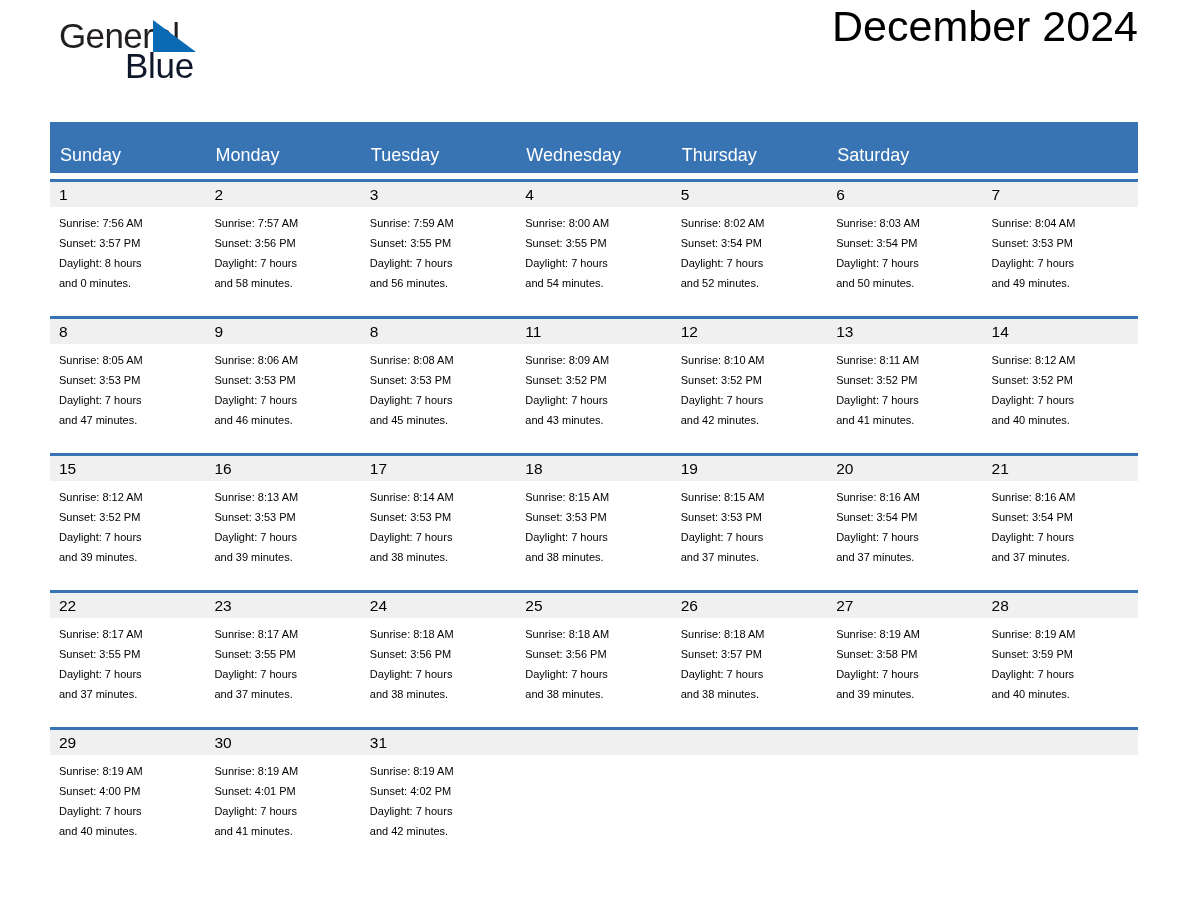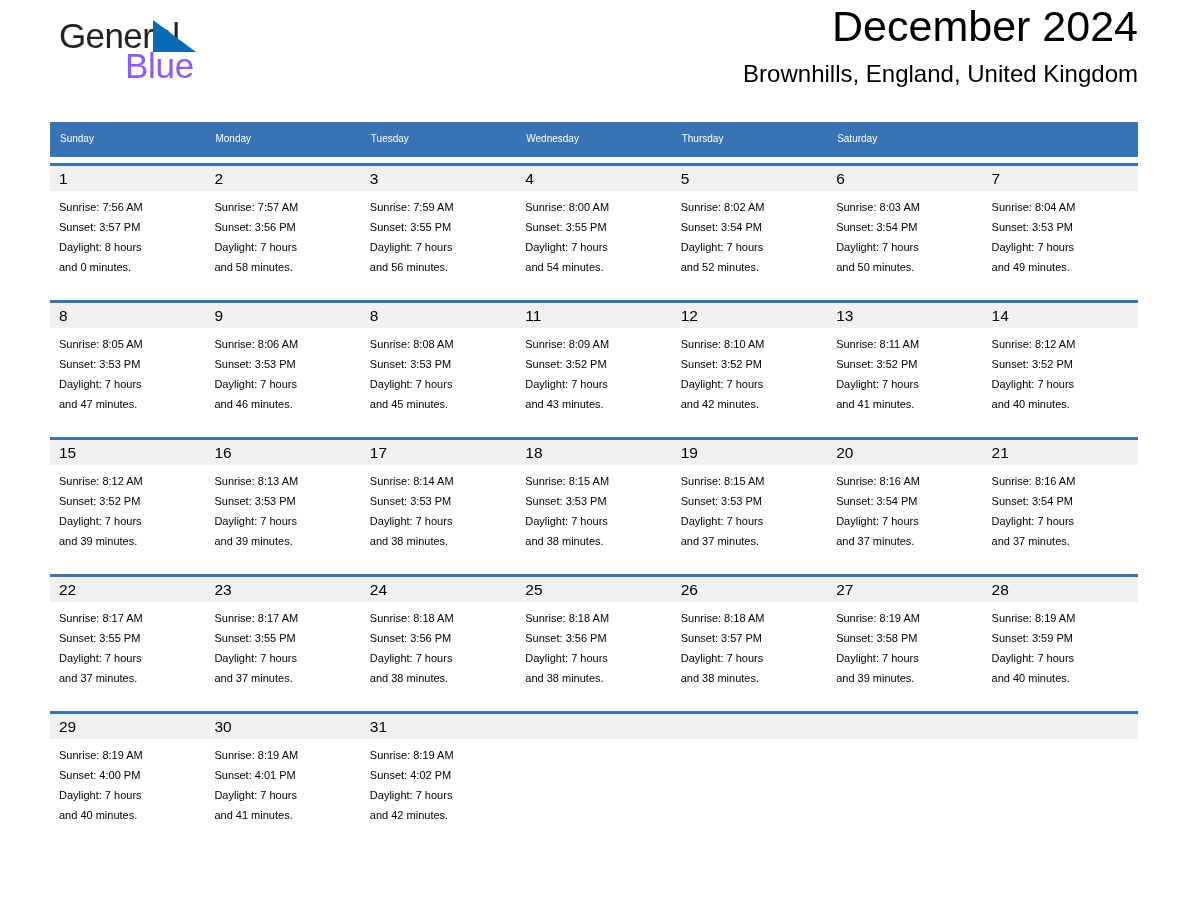--- a/index.html
+++ b/index.html
@@ -55,21 +55,21 @@
     overflow: hidden;
   }
   .logo-triangle svg { display: block; }
   .logo-blue {
     position: absolute;
     left: 75px;
     top: 40px;
     font-size: 35px;
     line-height: 35px;
     letter-spacing: -0.3px;
-    color: #8b5cf6;
+    color: #0f172a;
     font-family: "Liberation Sans", sans-serif;
   }
   .title-block {
     text-align: right;
     padding-top: 1px;
   }
   .cal-title {
     font-size: 43px;
     line-height: 50px;
     font-weight: normal;
@@ -91,23 +91,23 @@
     width: 1088px;
     margin-top: 4px;
   }
   .weekdays {
     display: grid;
     grid-template-columns: repeat(7, 1fr);
     background: #3874b4;
   }
   .weekday {
     color: #ffffff;
-    font-size: 10px;
+    font-size: 18px;
     line-height: 18px;
-    padding: 8px 0 9px 10px;
+    padding: 24px 0 9px 10px;
     white-space: nowrap;
   }
 
   .week {
     display: grid;
     grid-template-columns: repeat(7, 1fr);
     border-top: 3px solid #3874b4;
     margin-top: 9px;
   }
   .week:first-of-type { margin-top: 6px; }
@@ -145,21 +145,20 @@
       <span class="logo-triangle">
         <svg width="43" height="32" viewBox="0 0 43 32" xmlns="http://www.w3.org/2000/svg">
           <polygon points="0,0 0,32 43,32" fill="#0a6ab4"></polygon>
         </svg>
       </span>
       <span class="logo-blue">Blue</span>
     </div>
 
     <div class="title-block">
       <h1 class="cal-title">December 2024</h1>
-      <div class="cal-subtitle">Brownhills, England, United Kingdom</div>
     </div>
 
   </div>
 
   <div class="calendar">
 
     <div class="weekdays">
       <div class="weekday">Sunday</div>
       <div class="weekday">Monday</div>
       <div class="weekday">Tuesday</div>

